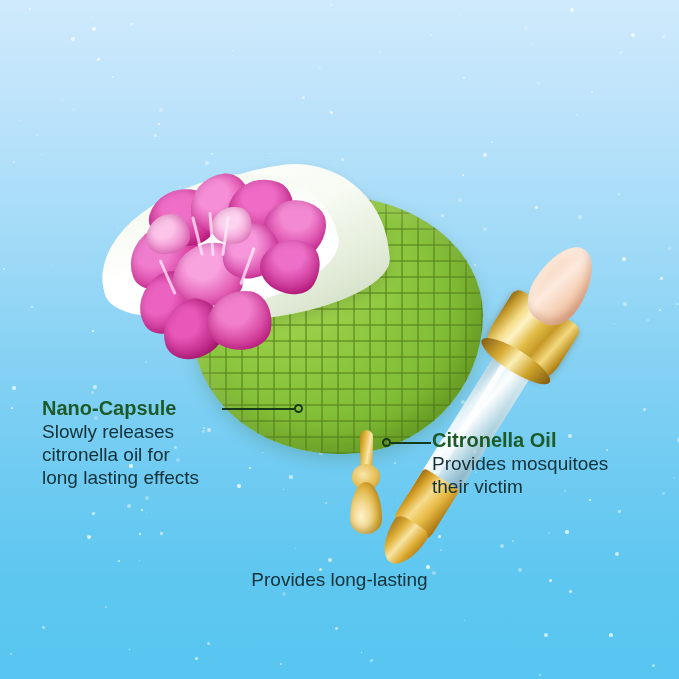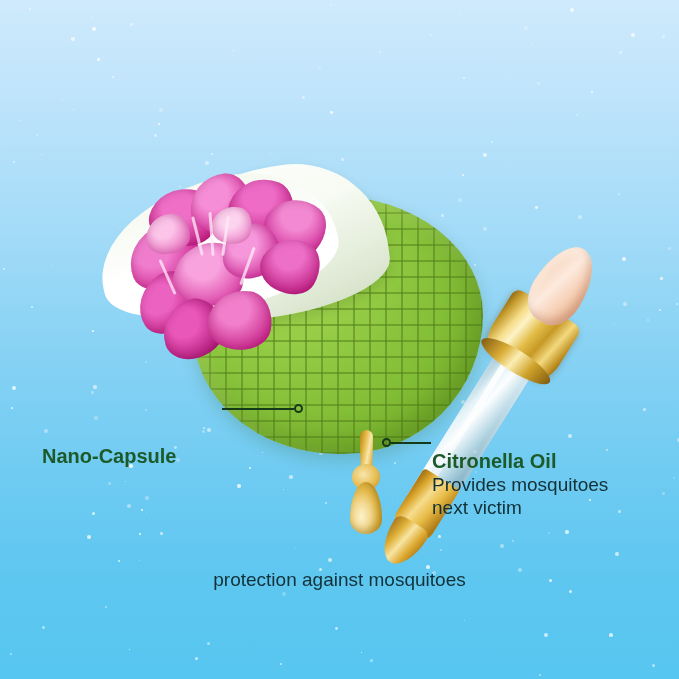--- a/index.html
+++ b/index.html
@@ -261,22 +261,22 @@
     color: #1d5a2a;
     line-height: 24px;
     white-space: nowrap;
   }
   .callout-body {
     font-size: 19px;
     color: #123138;
     line-height: 23px;
   }
 
-  #callout-nano { left: 42px; top: 396px; width: 260px; margin-top: 48px; }
-  #callout-citronella { left: 432px; top: 449px; width: 242px; }
+  #callout-nano { left: 42px; top: 396px; width: 260px; }
+  #callout-citronella { left: 432px; top: 428px; width: 242px; }
   #callout-combined {
     left: 0; top: 568px; width: 679px; text-align: center;
   }
   #callout-combined .callout-head { font-size: 21px; }
 
   
   .leader {
     position: absolute;
     z-index: 50;
     height: 11px;
@@ -541,29 +541,34 @@
     <div class="line"></div>
     <div class="node"></div>
   </div>
   <div class="leader" id="leader-citronella">
     <div class="node"></div>
     <div class="line"></div>
   </div>
 
   <div class="callout" id="callout-nano">
     <div class="callout-head">Nano-Capsule</div>
+    <div class="callout-body">
+      <div>Slowly releases</div>
+      <div>citronella oil for</div>
+      <div>long lasting effects</div>
+    </div>
   </div>
 
   <div class="callout" id="callout-citronella">
     <div class="callout-head">Citronella Oil</div>
     <div class="callout-body">
       <div>Provides mosquitoes</div>
-      <div>next victim</div>
+      <div>their victim</div>
     </div>
   </div>
 
   <div class="callout" id="callout-combined">
     <div class="callout-body">
-      <div>protection against mosquitoes</div>
+      <div>Provides long-lasting</div>
     </div>
   </div>
 
 </div>
 
 </body></html>

